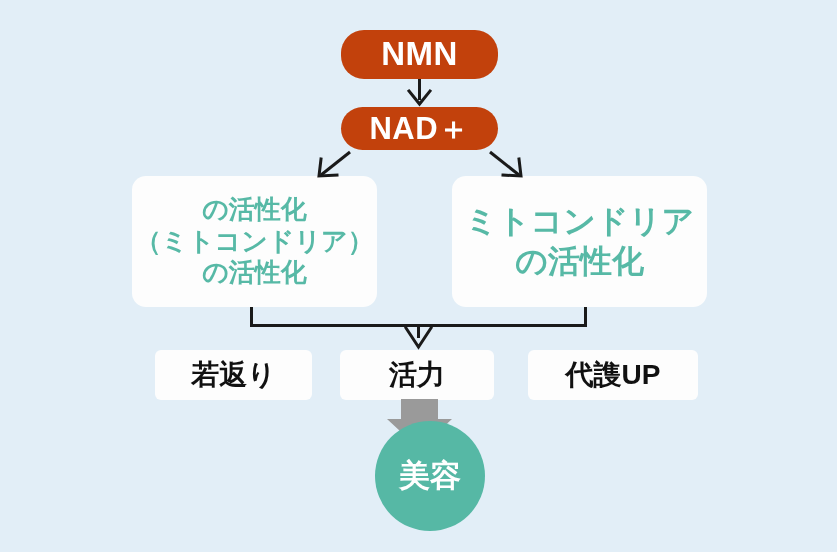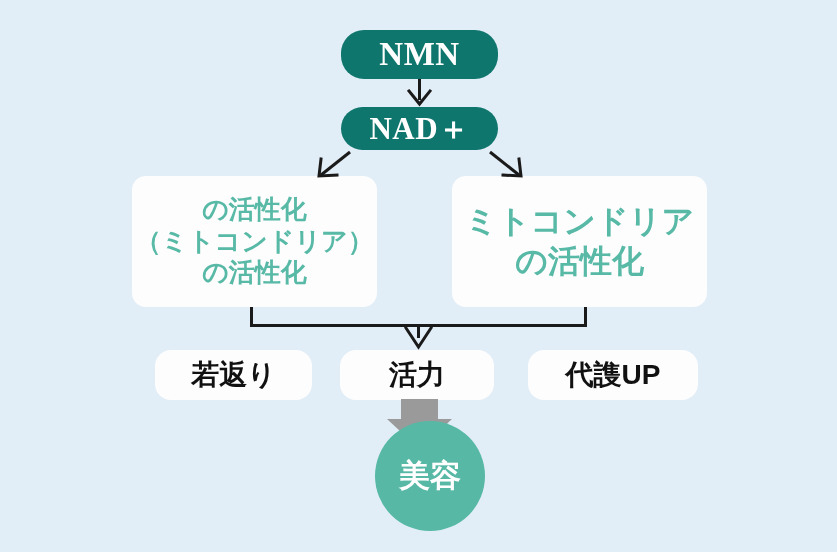--- a/index.html
+++ b/index.html
@@ -23,26 +23,25 @@
     position: absolute;
     box-sizing: border-box;
     display: flex;
     align-items: center;
     justify-content: center;
     text-align: center;
     line-height: 1.22;
   }
   
   .pill-teal {
-    background: #0f766e;
+    background: #c2410c;
     border-radius: 23px;
     color: #ffffff;
     font-weight: bold;
     letter-spacing: 0.5px;
-    font-family: Liberation Serif, serif;
   }
   #node-nmn {
     left: 341px;
     top: 30px;
     width: 157px;
     height: 49px;
     font-size: 33px;
   }
   #node-nad {
     left: 341px;
@@ -69,21 +68,21 @@
     left: 452px;
     top: 176px;
     width: 255px;
     height: 131px;
     font-size: 32px;
   }
   .card-line { display: block; white-space: nowrap; }
   
   .chip-white {
     background: #fdfdfd;
-    border-radius: 16px;
+    border-radius: 6px;
     color: #111111;
     font-weight: bold;
     font-size: 28px;
   }
   #node-rejuvenation { left: 155px; top: 350px; width: 157px; height: 50px; }
   #node-vitality     { left: 340px; top: 350px; width: 154px; height: 50px; }
   #node-metabolism   { left: 528px; top: 350px; width: 170px; height: 50px; }
   
   #node-beauty {
     left: 375px;

